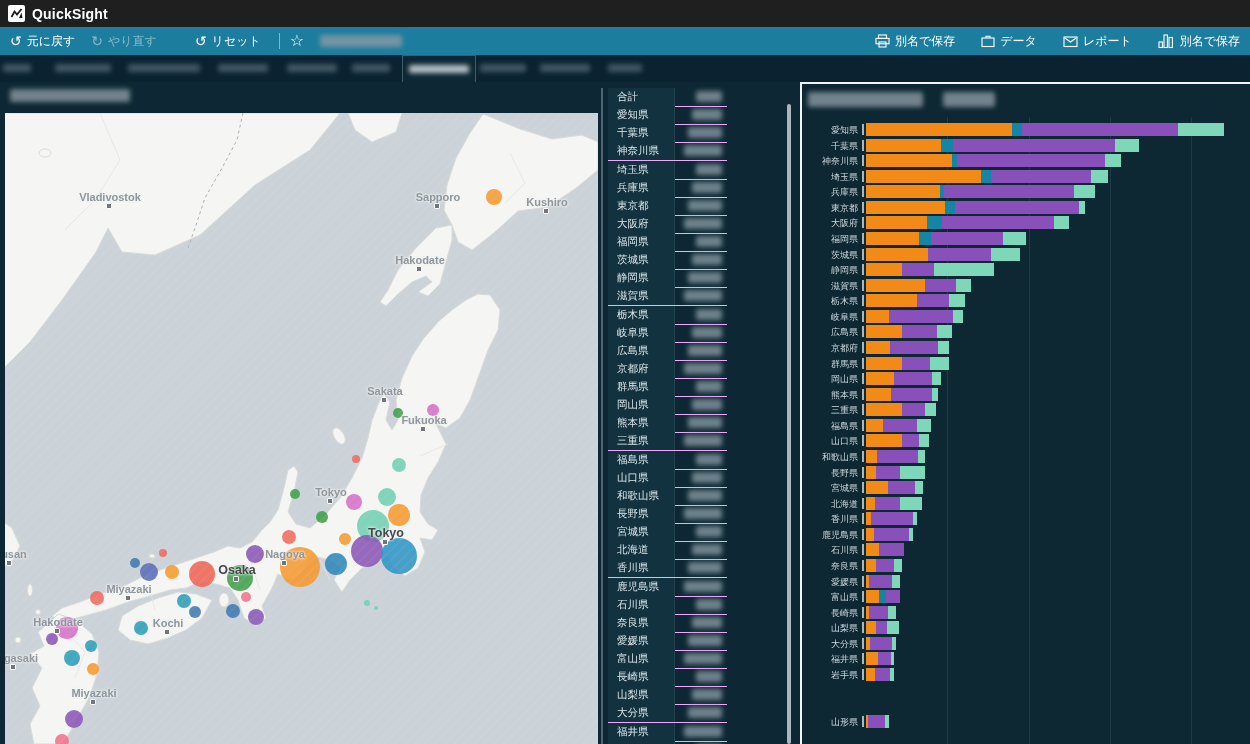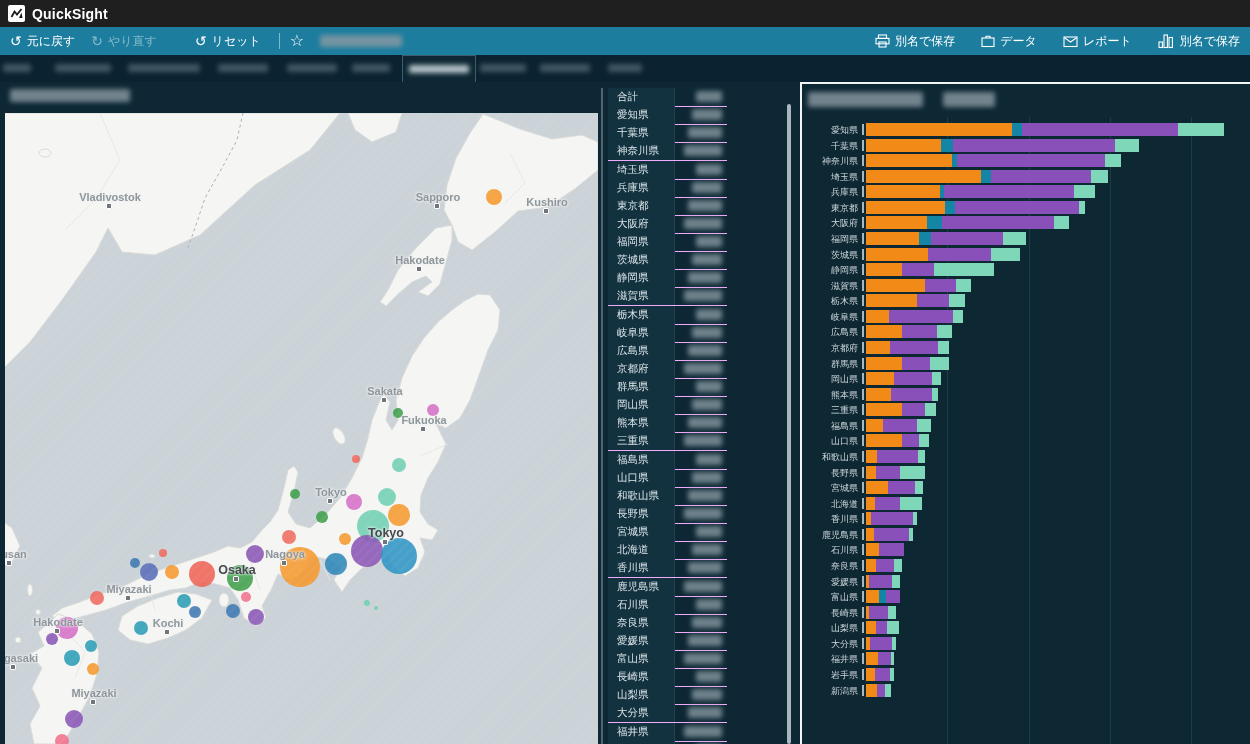--- a/index.html
+++ b/index.html
@@ -698,21 +698,21 @@
         <div class="seg" style="left: 76px; width: 13px; background: rgb(138, 80, 186);"></div>
         <div class="seg" style="left: 89px; width: 3px; background: rgb(127, 215, 186);"></div>
       </div>
       <div class="bar-row" style="top: 583.95px; width: 448px;">
         <div class="bar-label">岩手県</div>
         <div class="bar-tick" style="top: 1px;"></div>
         <div class="seg" style="left: 64px; width: 9px; background: rgb(242, 138, 23);"></div>
         <div class="seg" style="left: 73px; width: 15px; background: rgb(138, 80, 186);"></div>
         <div class="seg" style="left: 88px; width: 4px; background: rgb(127, 215, 186);"></div>
       </div>
-      <div class="bar-row" style="top: 599.52px; width: 448px;">
-        <div class="bar-label">新潟県</div>
-        <div class="bar-tick" style="top: 1px;"></div>
-        <div class="seg" style="left: 64px; width: 11px; background: rgb(242, 138, 23);"></div>
-        <div class="seg" style="left: 75px; width: 8px; background: rgb(138, 80, 186);"></div>
-        <div class="seg" style="left: 83px; width: 6px; background: rgb(127, 215, 186);"></div>
+      <div class="bar-row" style="top: 630.66px; width: 448px;">
+        <div class="bar-label">山形県</div>
+        <div class="bar-tick" style="top: 1px;"></div>
+        <div class="seg" style="left: 64px; width: 2px; background: rgb(242, 138, 23);"></div>
+        <div class="seg" style="left: 66px; width: 17px; background: rgb(138, 80, 186);"></div>
+        <div class="seg" style="left: 83px; width: 4px; background: rgb(127, 215, 186);"></div>
       </div>
     </div>
 </div>
 
 </body></html>

